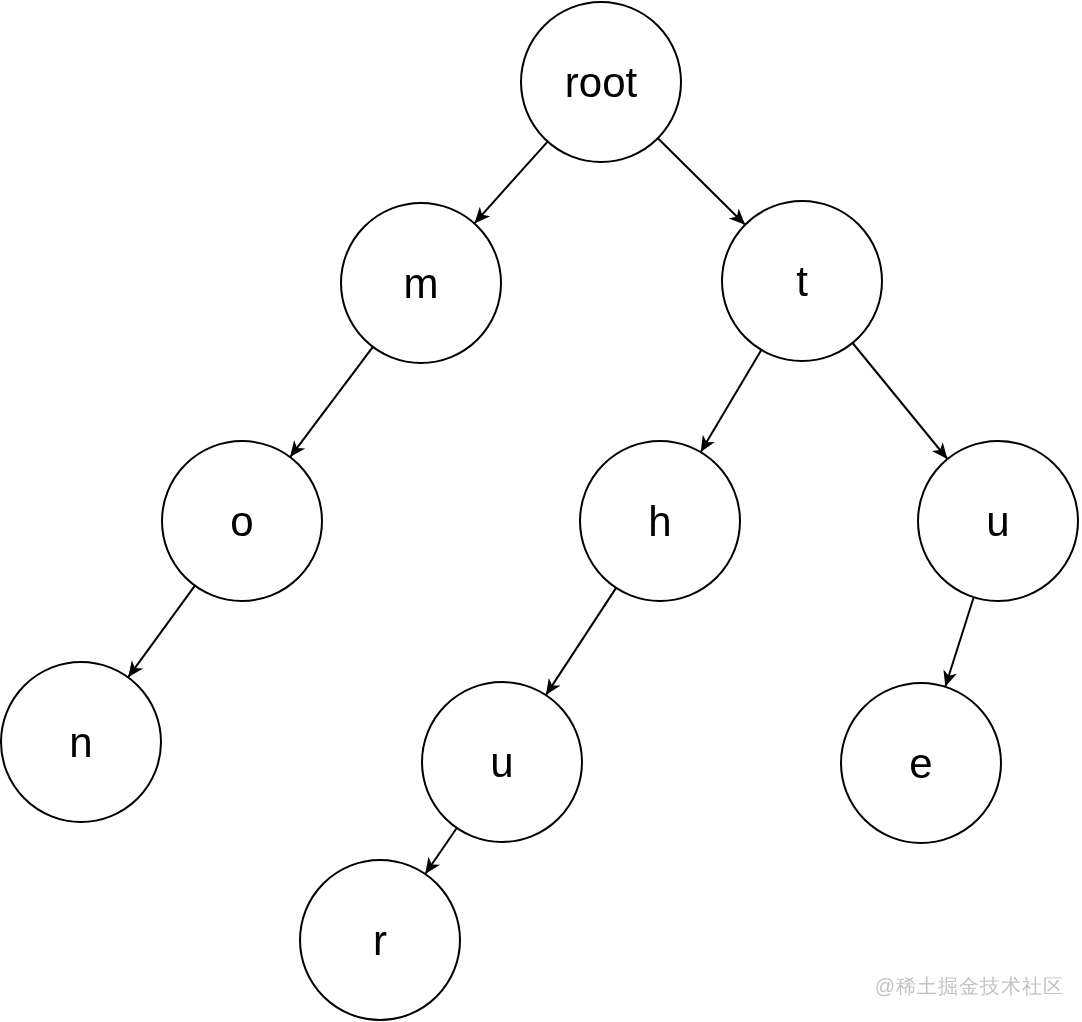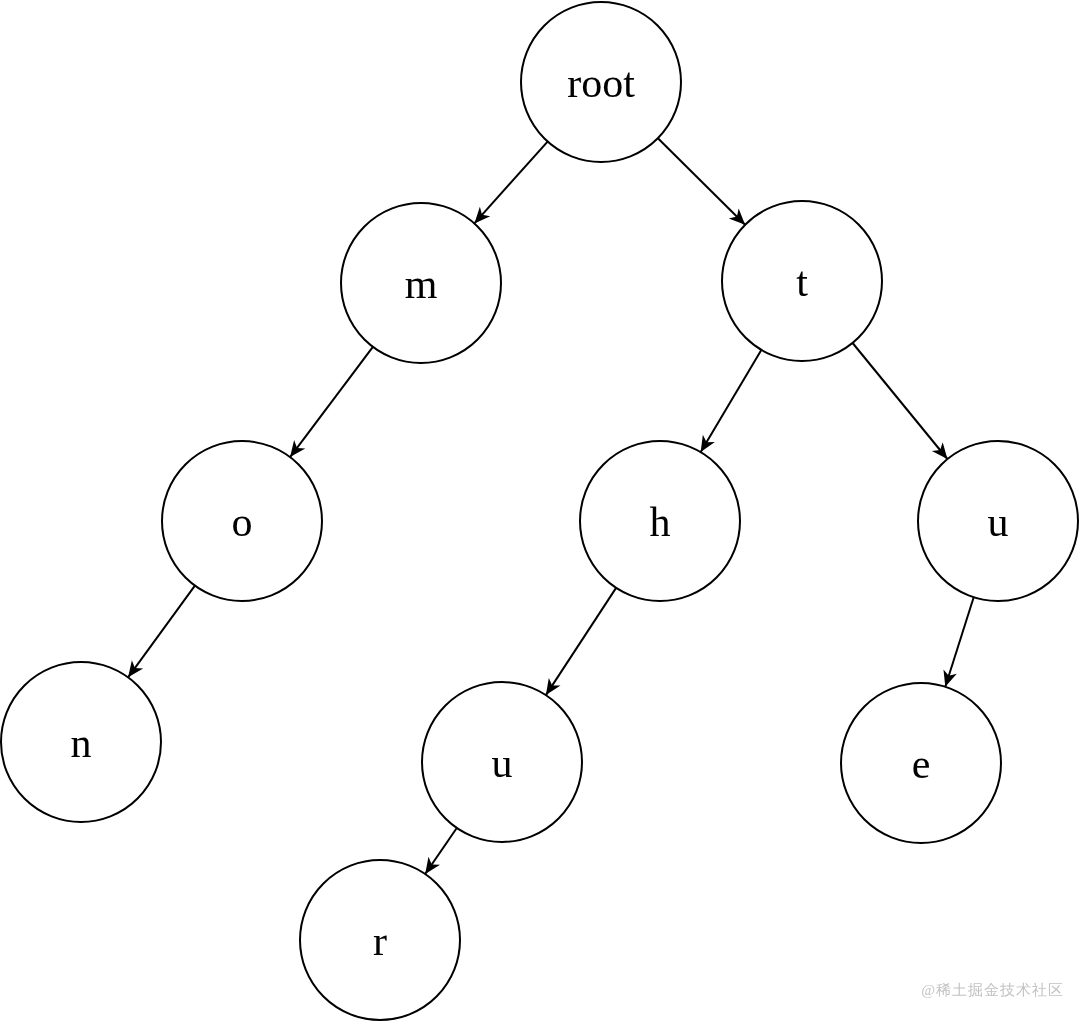--- a/index.html
+++ b/index.html
@@ -2,21 +2,21 @@
 <html><head>
 <meta charset="utf-8">
 <style>
   html, body { margin: 0; padding: 0; background: #ffffff; }
   .canvas {
     position: relative;
     width: 1082px;
     height: 1022px;
     background: #ffffff;
     overflow: hidden;
-    font-family: Liberation Serif, serif;
+    font-family: Liberation Sans, sans-serif;
   }
   .canvas svg { position: absolute; left: 0; top: 0; }
   .node-label { fill: #000000; }
   .watermark {
     position: absolute;
     right: 18px;
     bottom: 22px;
     letter-spacing: 1px;
     user-select: none;
   }
@@ -78,14 +78,14 @@
         <g>
           <circle cx="921" cy="763" r="80" fill="#ffffff" stroke="#000000" stroke-width="2"></circle>
           <text x="921" y="763" text-anchor="middle" dy="0.35em" class="node-label" font-size="42" fill="#000000">e</text>
         </g>
         <g>
           <circle cx="380" cy="940" r="80" fill="#ffffff" stroke="#000000" stroke-width="2"></circle>
           <text x="380" y="940" text-anchor="middle" dy="0.35em" class="node-label" font-size="42" fill="#000000">r</text>
         </g>
       </g>
   </svg>
-  <div class="watermark" style="color: rgb(194, 194, 194); font-size: 15px;">@稀土掘金技术社区</div>
+  <div class="watermark" style="color: rgb(194, 194, 194); font-size: 20px;">@稀土掘金技术社区</div>
 </div>
 
 </body></html>

